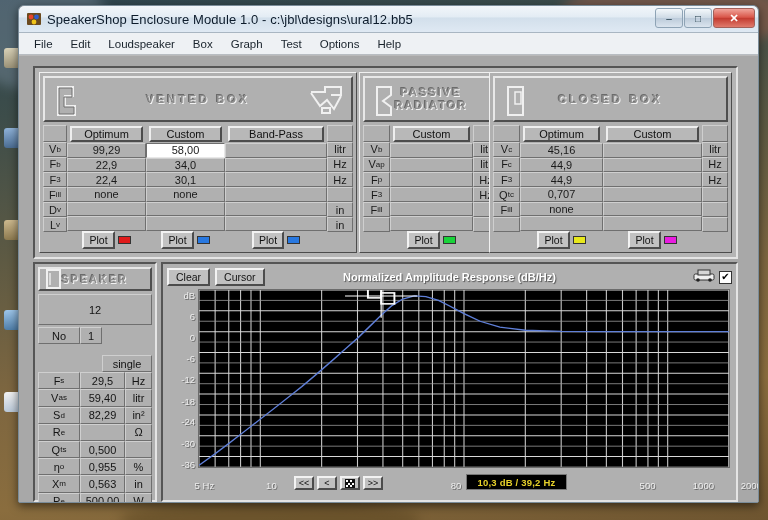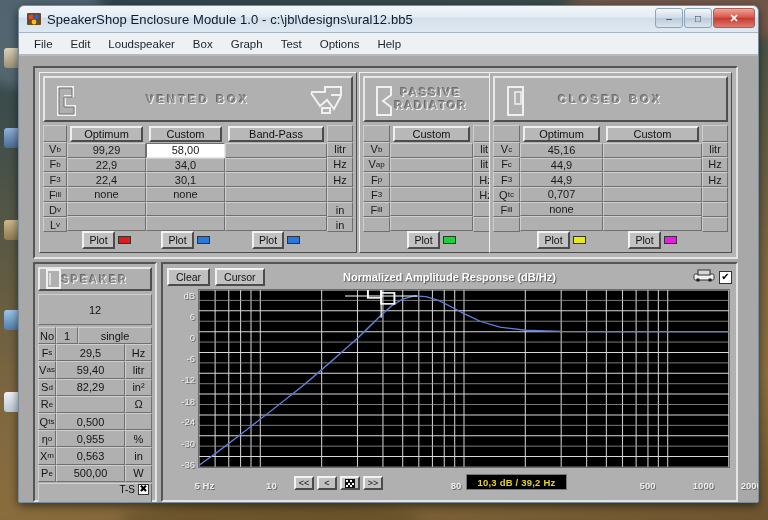--- a/index.html
+++ b/index.html
@@ -93,21 +93,21 @@
               position:relative;
               border:2px solid; border-color:#e8e8e8 #4e4e4e #4e4e4e #e8e8e8; background:#b0b0b0;}
   .spk-head .t { font-size:10px;font-weight:bold;letter-spacing:2.6px;color:#8d8d8d;
                  text-shadow:1px 1px 0 #f2f2f2,-1px -1px 0 #6b6b6b; }
   .spk-num { margin:0 3px; height:31px; background:#b0b0b0; display:flex;align-items:center;justify-content:center;
              font-size:11px; color:#111;
              border:1px solid; border-color:#cfcfcf #6f6f6f #6f6f6f #cfcfcf; }
   .srow { display:flex; margin:0 3px; }
   .sc { height:17.2px; display:flex;align-items:center;justify-content:center; font-size:11px;color:#141414;
         background:#b0b0b0; border:1px solid; border-color:#cfcfcf #6f6f6f #6f6f6f #cfcfcf; }
-  .sc.k { width:18px; }
+  .sc.k { width:42px; }
   .sc.v { flex:1;text-align:right; }
   .sc.u { width:27px; }
   .ts { margin:1px 3px 0; height:28px; display:flex;justify-content:flex-end; gap:3px;
         padding-right:2px; font-size:10px; color:#111; background:#b0b0b0;
         border:1px solid; border-color:#cfcfcf #6f6f6f #6f6f6f #cfcfcf; }
   .chk { width:11px;height:11px;background:#fff;border:1px solid #333;
          display:flex;align-items:center;justify-content:center;font-size:10px;color:#000;line-height:1;}
 
   
   #graph { position:absolute; left:128px; top:0; width:577px; height:240px; background:#b0b0b0; }
@@ -117,21 +117,21 @@
   .gtitle { position:absolute; left:0;right:0; text-align:center; font-size:11px; font-weight:bold;
             color:#fff; text-shadow:1px 1px 1px #555; pointer-events:none; }
   .gright { margin-left:auto; display:flex; align-items:center; gap:4px; z-index:2;}
 
   .plotarea { position:absolute; left:4px; right:6px; top:25px; bottom:32px; display:flex; }
   .ylab { width:31px; position:relative; }
   .ylab div { position:absolute; right:3px; font-size:9.5px; color:#ededed; transform:translateY(-50%);
               text-shadow:1px 1px 0 #6a6a6a; }
   .canvaswrap { flex:1; position:relative; border:1px solid #6c6c6c; background:#000; }
   .xaxis { position:absolute; left:35px; right:6px; bottom:4px; height:26px; }
-  .xlabels { position:relative; height:14px; margin-top:10px;font-weight:bold;}
+  .xlabels { position:relative; height:14px; margin-top:10px;}
   .xlabels div { position:absolute; font-size:9.5px; color:#ededed; transform:translateX(-50%);
                  text-shadow:1px 1px 0 #6a6a6a; white-space:nowrap;}
   .navgrp { position:absolute; left:96px; top:6px; display:flex; gap:3px; z-index:3;}
   .navbtn { width:20px;height:14px; font-size:9px; display:flex;align-items:center;justify-content:center;
             background:#c0c0c0; color:#111;
             border:2px solid; border-color:#f2f2f2 #4c4c4c #4c4c4c #f2f2f2; }
   .readout { position:absolute; left:268px; top:4px; width:101px; height:16px; background:#000;
              border:1px solid #777; display:flex;align-items:center;justify-content:center;
              font-size:9.5px; color:#e8d22a; font-weight:bold; letter-spacing:.2px; z-index:3;}
 </style>
@@ -395,21 +395,21 @@
               <path d="M6 6 L6 18" stroke="#f0f0f0" stroke-width="1.4"></path>
             </svg>
           </span>
           <span class="t">SPEAKER</span>
         </div>
         <div class="spk-num">12</div>
 
         <div class="srow" style="margin-top:2px;">
           <div class="sc k">No</div>
           <div class="sc" style="width:22px;">1</div>
-          <div class="sc" style="flex:1;">single</div>
+          <div class="sc" style="flex:1;margin-top:28px;">single</div>
         </div>
 
         <div class="srow">
           <div class="sc k">F<sub>s</sub></div>
           <div class="sc v">29,5</div>
           <div class="sc u">Hz</div>
         </div>
         <div class="srow">
           <div class="sc k">V<sub>as</sub></div>
           <div class="sc v">59,40</div>

